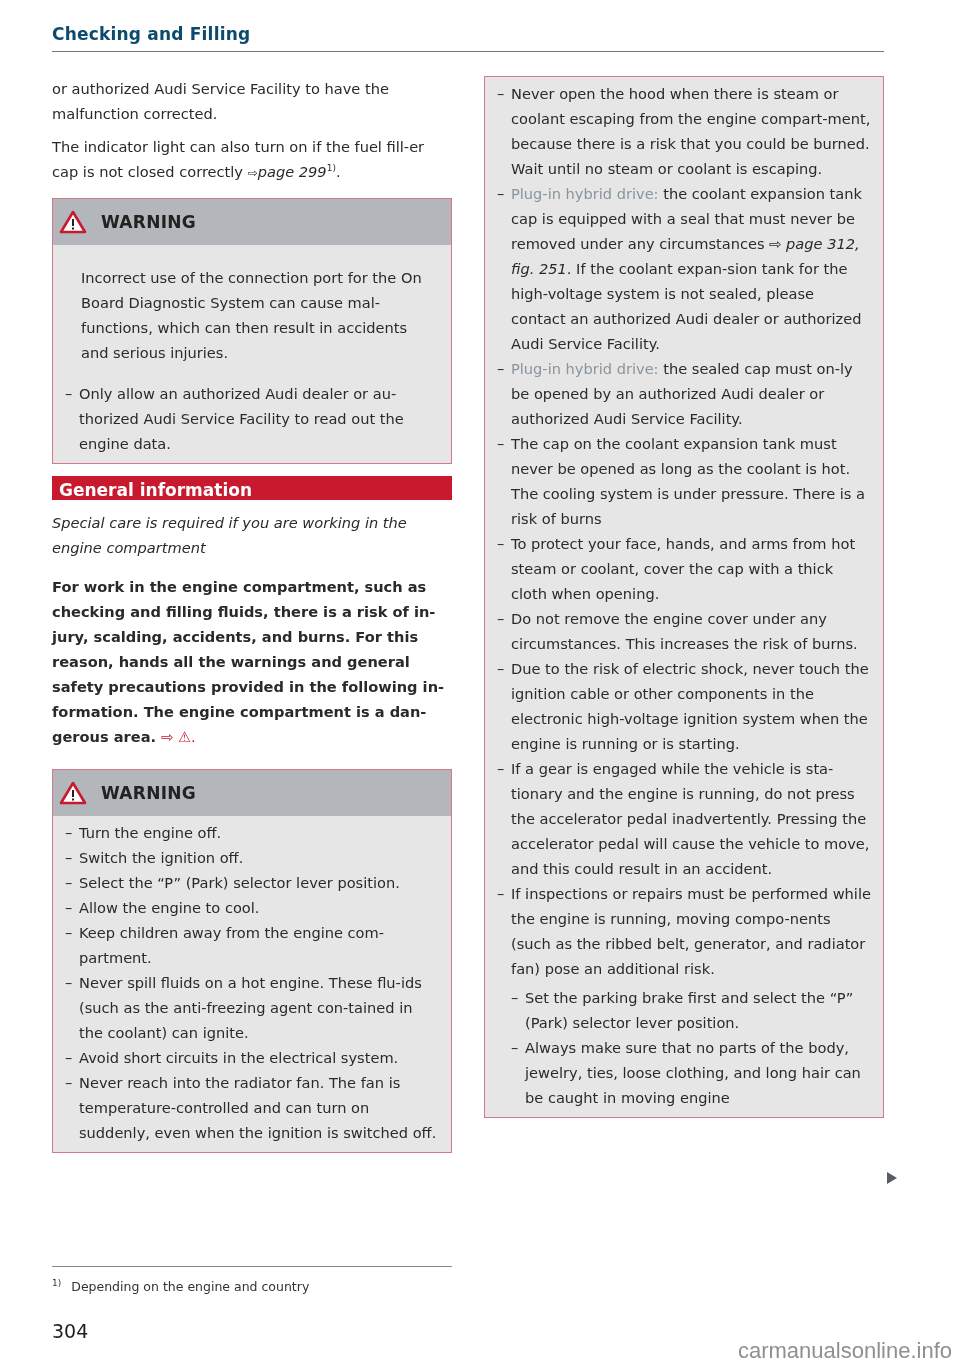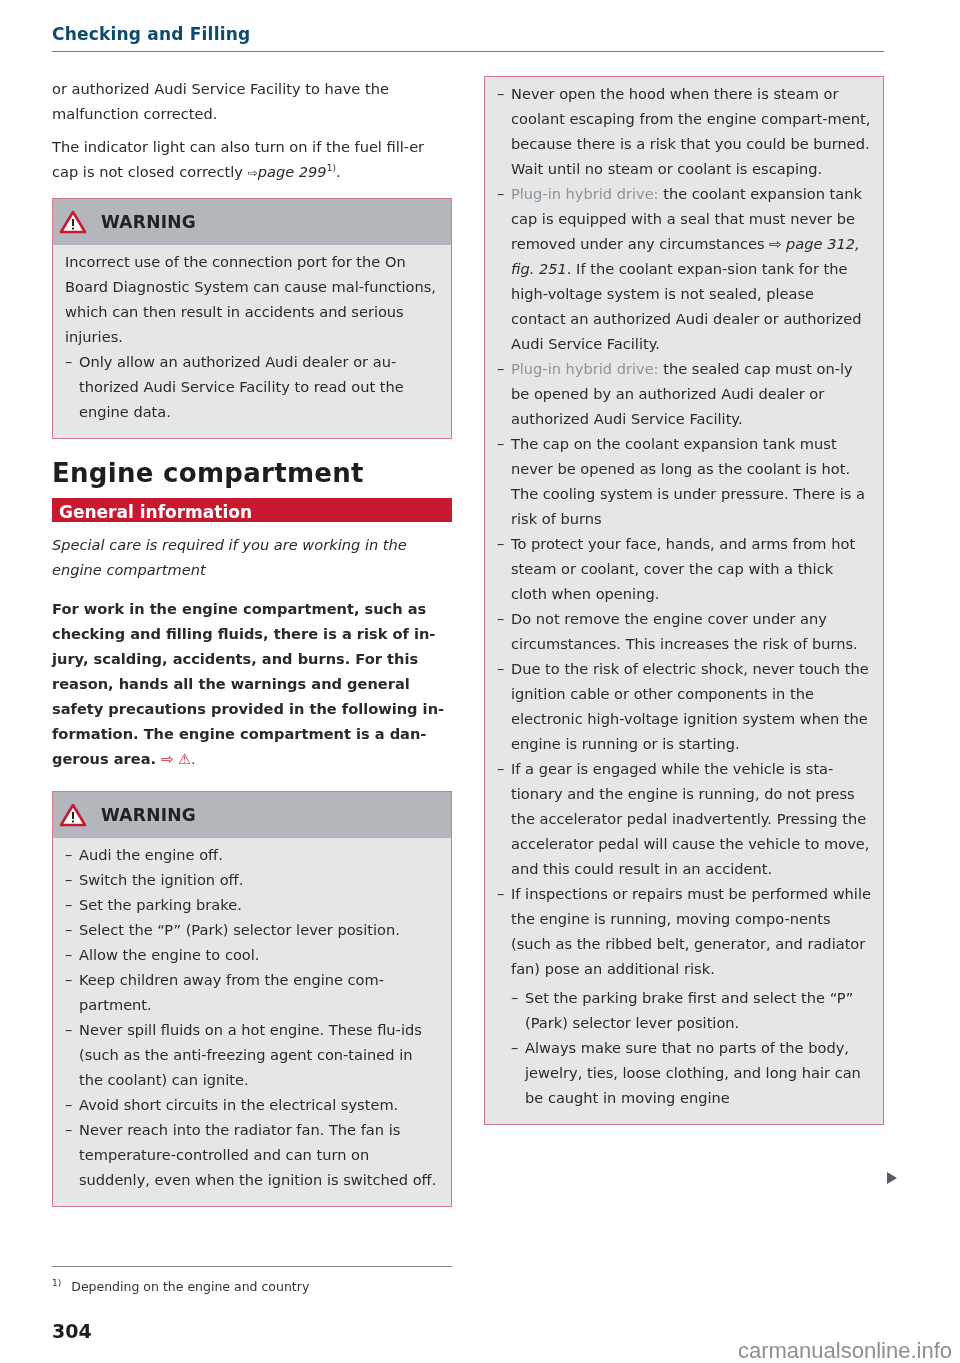--- a/index.html
+++ b/index.html
@@ -15,39 +15,39 @@
 
   p.body { margin-bottom: 8px; }
   .xref { font-style: italic; }
   .arrow { font-style: normal; font-size: 12px; }
   sup { font-size: 9px; line-height: 0; vertical-align: super; }
 
   .warn-box { border: 1.5px solid #d27a8a; background: #e6e6e6; }
   .warn-head { background: #b3b6ba; height: 46px; display: flex; align-items: center; padding-left: 6px; }
   .warn-head .tri { width: 28px; height: 24px; margin-right: 14px; }
   .warn-head .label { font-size: 17px; font-weight: bold; color: #222; letter-spacing: 0.3px; }
-  .warn-body { padding: 4px 12px 14px 12px; border-radius: 22px; }
-  .warn-body p { margin: 0; }
+  .warn-body { padding: 4px 12px 7px 12px; border-radius: 22px; }
+  .warn-body p { margin: 16px; }
   .dash-list { list-style: none; }
   .dash-list li { position: relative; padding-left: 14px; }
   .dash-list li::before { content: "–"; position: absolute; left: 0; top: 0; }
   .sub-list { list-style: none; margin-top: 4px; }
   .sub-list li { position: relative; padding-left: 14px; }
   .sub-list li::before { content: "–"; position: absolute; left: 0; }
   .hybrid { color: #8a949c; }
 
   .h1 { font-size: 26px; font-weight: bold; color: #1e1e1e; margin-top: 22px; letter-spacing: 0.3px; }
   .h2 { background: #c8192f; color: #fff; font-size: 17px; font-weight: bold; height: 24px; line-height: 28px; padding-left: 7px; margin-top: 12px; }
   .intro { font-style: italic; margin-top: 10px; }
   .bold-para { font-weight: bold; margin-top: 14px; }
 
   .fn-rule { position: absolute; left: 52px; top: 1266px; width: 400px; height: 1px; background: #888; }
   .footnote { position: absolute; left: 52px; top: 1278px; font-size: 12.5px; color: #333; }
   .footnote .mark { font-size: 9px; vertical-align: super; margin-right: 10px; }
-  .page-num { position: absolute; left: 52px; top: 1320px; font-size: 19px; font-weight: bold; color: #1e1e1e; }
+  .page-num { position: absolute; left: 52px; top: 1320px; font-size: 19px; font-weight: normal; color: #1e1e1e; }
   .watermark { position: absolute; right: 8px; top: 1338px; font-family: "Liberation Sans", sans-serif; font-size: 22px; color: #8f8f8f; }
   .continue-arrow { position: absolute; left: 887px; top: 1172px; width: 0; height: 0; border-top: 6px solid transparent; border-bottom: 6px solid transparent; border-left: 10px solid #555c66; }
 </style>
 </head>
 <body>
 
 <div class="running-head">Checking and Filling</div>
 <div class="head-rule"></div>
 
 <div class="col col-left">
@@ -66,39 +66,37 @@
       <span class="label">WARNING</span>
     </div>
     <div class="warn-body">
       <p>Incorrect use of the connection port for the On Board Diagnostic System can cause mal-functions, which can then result in accidents and serious injuries.</p>
       <ul class="dash-list">
         <li>Only allow an authorized Audi dealer or au-thorized Audi Service Facility to read out the engine data.</li>
       </ul>
     </div>
   </div>
 
-  <div class="h1">Engine compartment</div>
   <div class="h2">General information</div>
   <p class="intro">Special care is required if you are working in the engine compartment</p>
   <p class="bold-para"><span>For work in the engine compartment, such as checking and filling fluids, there is a risk of in-jury, scalding, accidents, and burns. For this reason, hands all the warnings and general safety precautions provided in the following in-formation. The engine compartment is a dan-gerous area. </span><span style="font-weight:normal;color:#c8192f;">⇨ ⚠.</span></p>
 
   <div class="warn-box" style="margin-top:20px;">
     <div class="warn-head">
       <svg class="tri" viewBox="0 0 28 24">
           <polygon points="14,2 26,22 2,22" fill="#fff" stroke="#c8192f" stroke-width="2.6" stroke-linejoin="round"></polygon>
           <rect x="13" y="9" width="2" height="7" fill="#222"></rect>
           <rect x="13" y="17.5" width="2" height="2" fill="#222"></rect>
         </svg>
       <span class="label">WARNING</span>
     </div>
     <div class="warn-body">
       <ul class="dash-list">
-        <li>Audi the engine off.</li>
+        <li>Turn the engine off.</li>
         <li>Switch the ignition off.</li>
-        <li>Set the parking brake.</li>
         <li>Select the “P” (Park) selector lever position.</li>
         <li>Allow the engine to cool.</li>
         <li>Keep children away from the engine com-partment.</li>
         <li>Never spill fluids on a hot engine. These flu-ids (such as the anti-freezing agent con-tained in the coolant) can ignite.</li>
         <li>Avoid short circuits in the electrical system.</li>
         <li>Never reach into the radiator fan. The fan is temperature-controlled and can turn on suddenly, even when the ignition is switched off.</li>
       </ul>
     </div>
   </div>
 </div>

